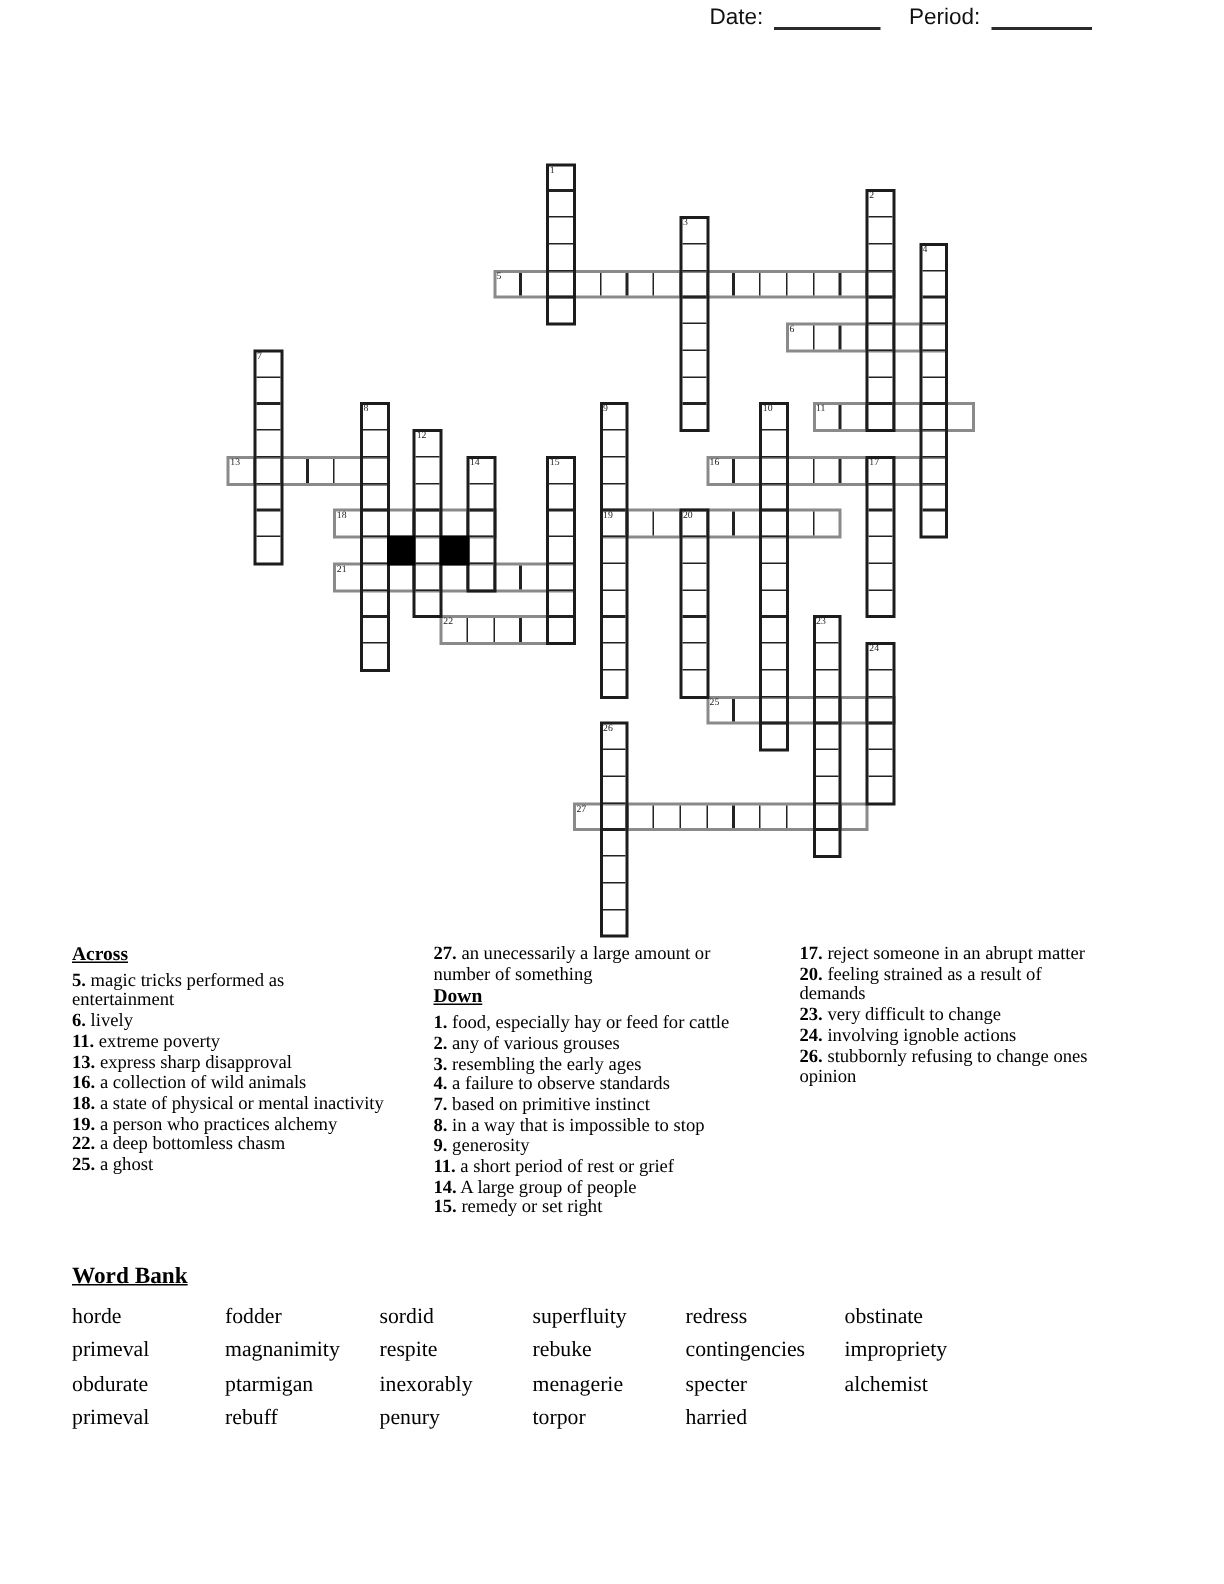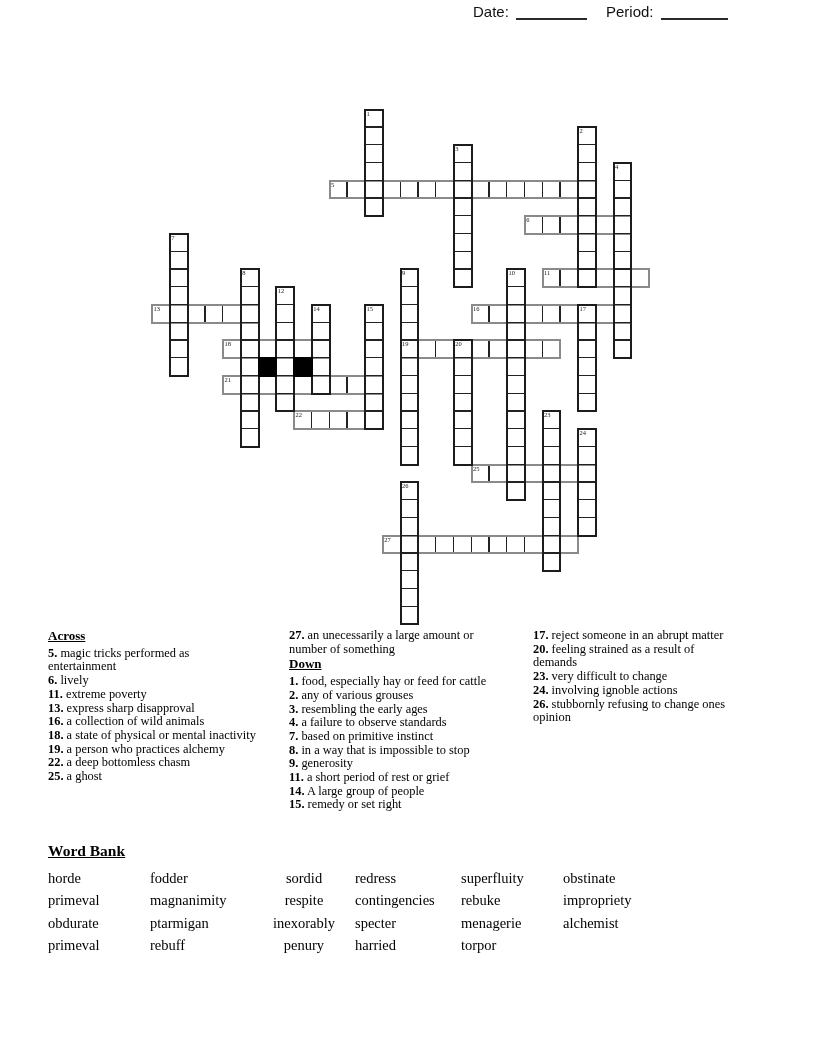--- a/index.html
+++ b/index.html
@@ -369,38 +369,38 @@
           <div class="wb-word">primeval</div>
           <div class="wb-word">obdurate</div>
           <div class="wb-word">primeval</div>
         </div>
         <div class="wb-colwrap" style="width: 103px;">
           <div class="wb-word">fodder</div>
           <div class="wb-word">magnanimity</div>
           <div class="wb-word">ptarmigan</div>
           <div class="wb-word">rebuff</div>
         </div>
-        <div class="wb-colwrap" style="width: 102px; align-items: center;">
+        <div class="wb-colwrap" style="width: 102px;">
           <div class="wb-word">sordid</div>
           <div class="wb-word">respite</div>
           <div class="wb-word">inexorably</div>
           <div class="wb-word">penury</div>
+        </div>
+        <div class="wb-colwrap" style="width: 102px;">
+          <div class="wb-word">superfluity</div>
+          <div class="wb-word">rebuke</div>
+          <div class="wb-word">menagerie</div>
+          <div class="wb-word">torpor</div>
         </div>
         <div class="wb-colwrap" style="width: 106px;">
           <div class="wb-word">redress</div>
           <div class="wb-word">contingencies</div>
           <div class="wb-word">specter</div>
           <div class="wb-word">harried</div>
         </div>
-        <div class="wb-colwrap" style="width: 102px;">
-          <div class="wb-word">superfluity</div>
-          <div class="wb-word">rebuke</div>
-          <div class="wb-word">menagerie</div>
-          <div class="wb-word">torpor</div>
-        </div>
         <div class="wb-colwrap" style="width: 120px;">
           <div class="wb-word">obstinate</div>
           <div class="wb-word">impropriety</div>
           <div class="wb-word">alchemist</div>
         </div>
       </div>
   </div>
 
 </div>
 

